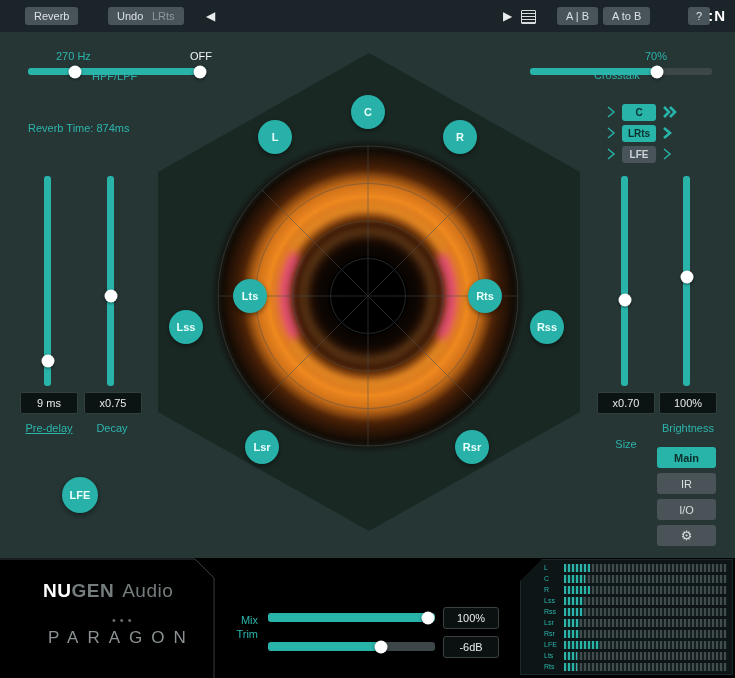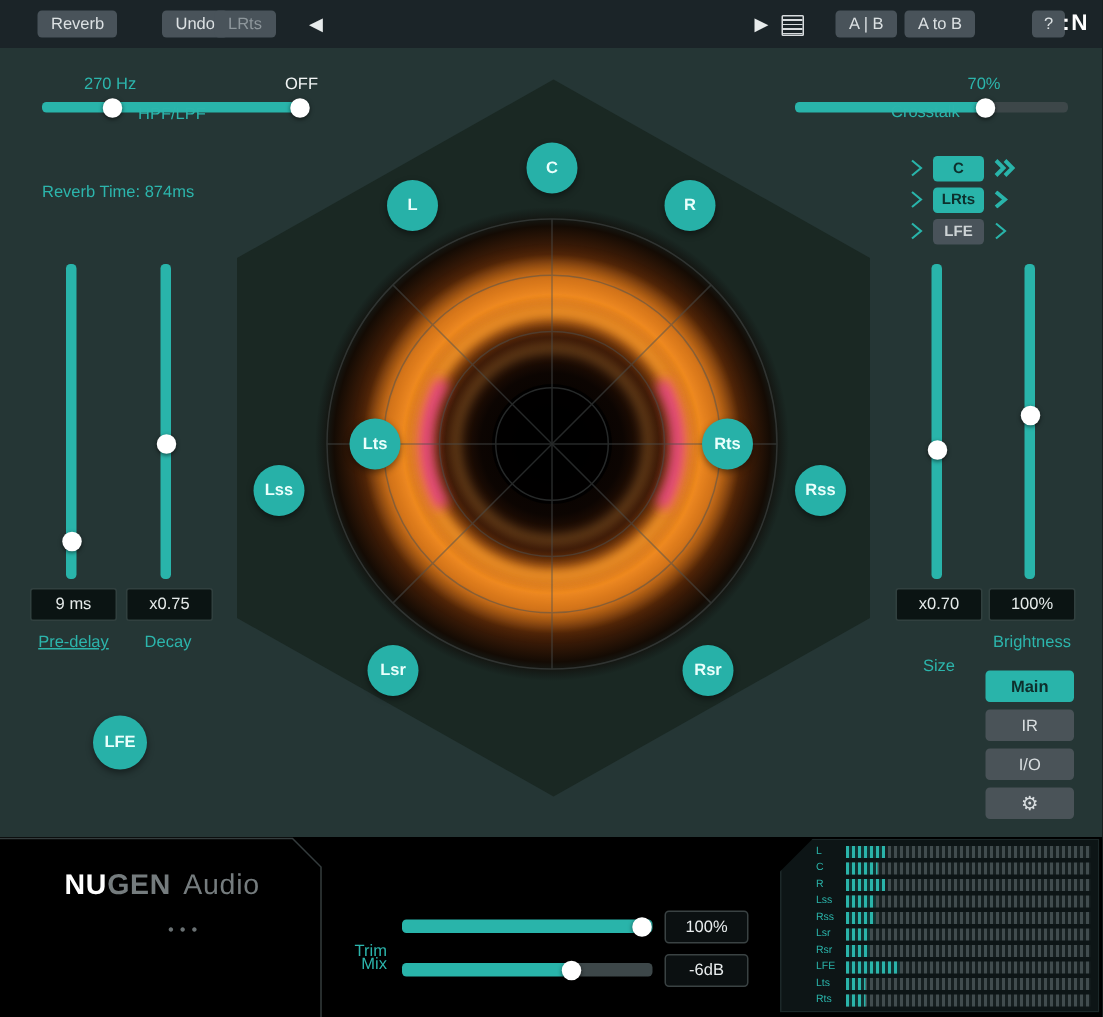--- a/index.html
+++ b/index.html
@@ -227,22 +227,23 @@
   </div>
 
   <div class="footer">
     <svg width="230" height="120" style="position:absolute;left:0;top:0;">
       <path d="M0 1 H195 L214 20 V120" fill="none" stroke="#343c3d" stroke-width="1"></path>
     </svg>
     <div class="brand">
       <span class="nu">NU</span><span class="gen">GEN</span><span class="audio">Audio</span>
     </div>
     <div class="dots">•••</div>
-
-    <span class="frow-label" style="left:228px;top:56px;margin-top:23px;">Mix</span>
+    <div class="product">PARAGON</div>
+
+    <span class="frow-label" style="left:228px;top:56px;">Mix</span>
     <div class="fslider" style="top:55px;background:#29b4aa;">
       <span class="handle" style="left:160px;top:50%;transform:translate(-50%,-50%);"></span>
     </div>
     <div class="fbox" style="top:49px;">100%</div>
 
     <span class="frow-label" style="left:228px;top:70px;">Trim</span>
     <div class="fslider" style="top:84px;background:linear-gradient(90deg,#29b4aa 0 68%,#3d4749 68% 100%);">
       <span class="handle" style="left:113px;top:50%;transform:translate(-50%,-50%);"></span>
     </div>
     <div class="fbox" style="top:78px;">-6dB</div>

